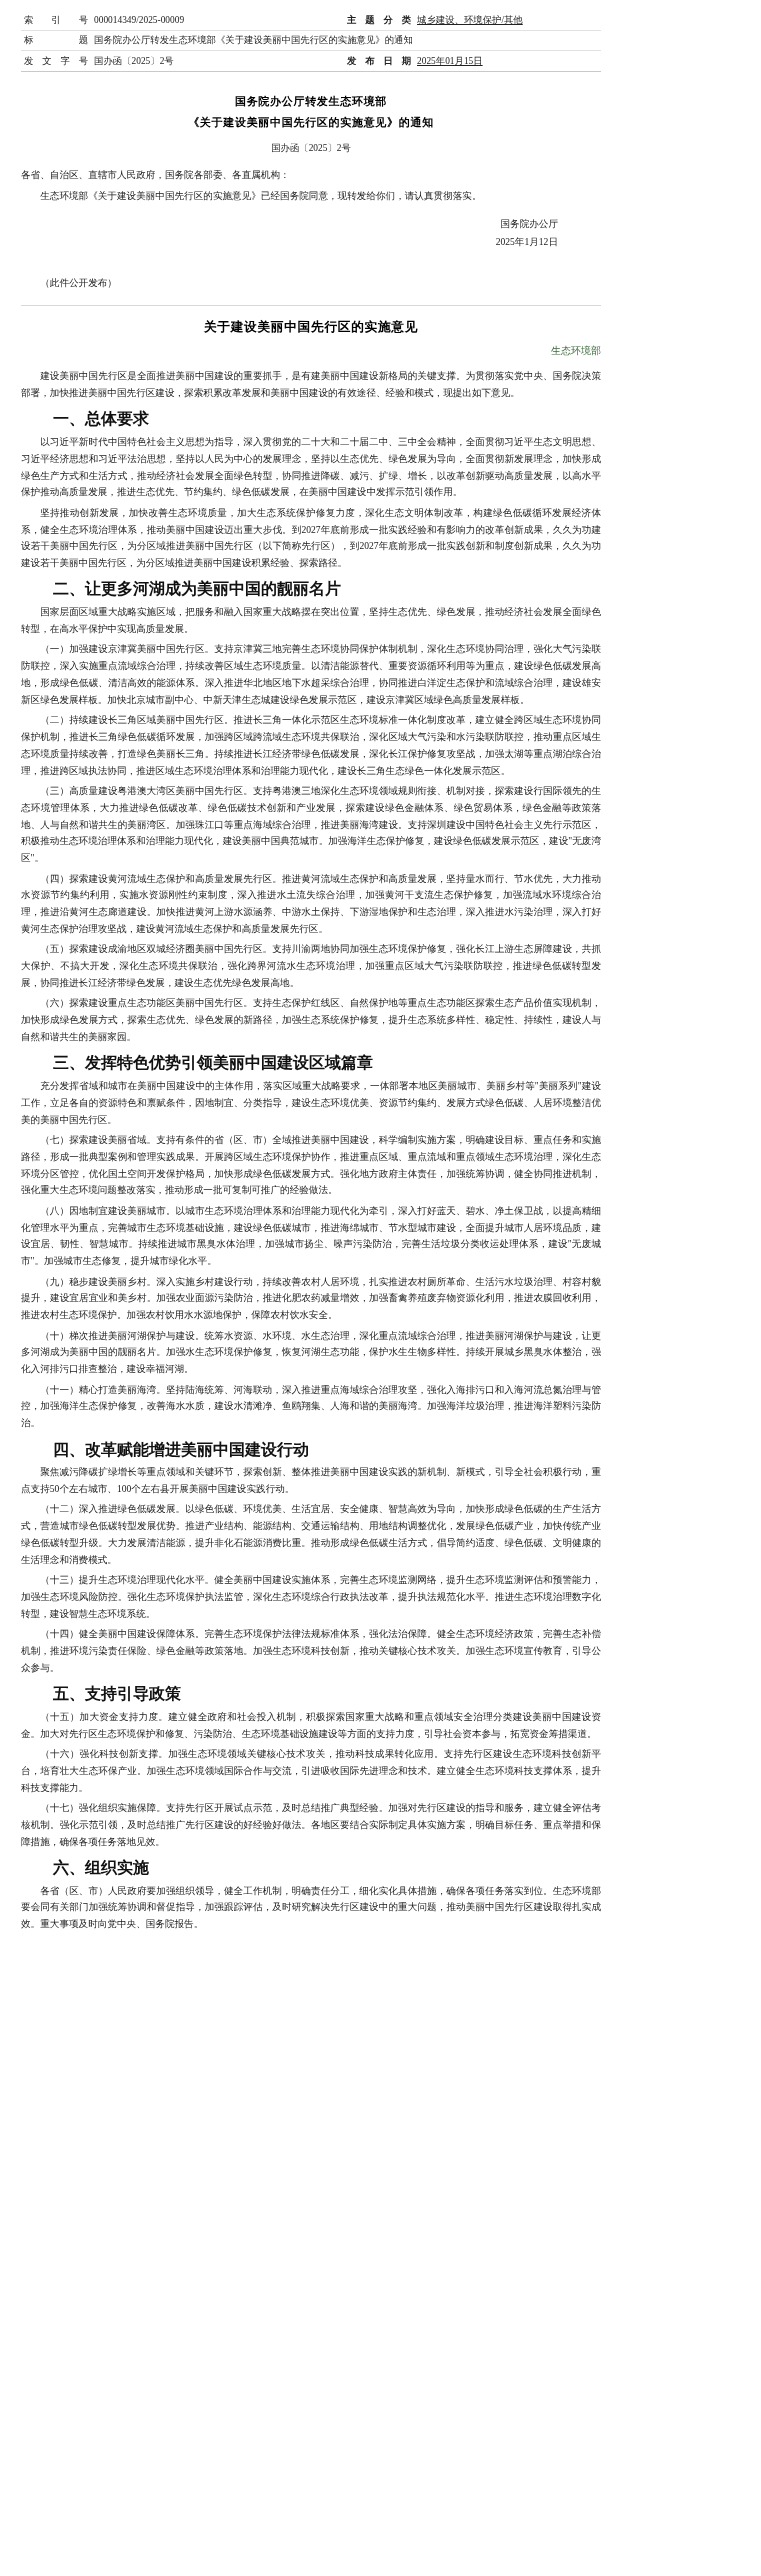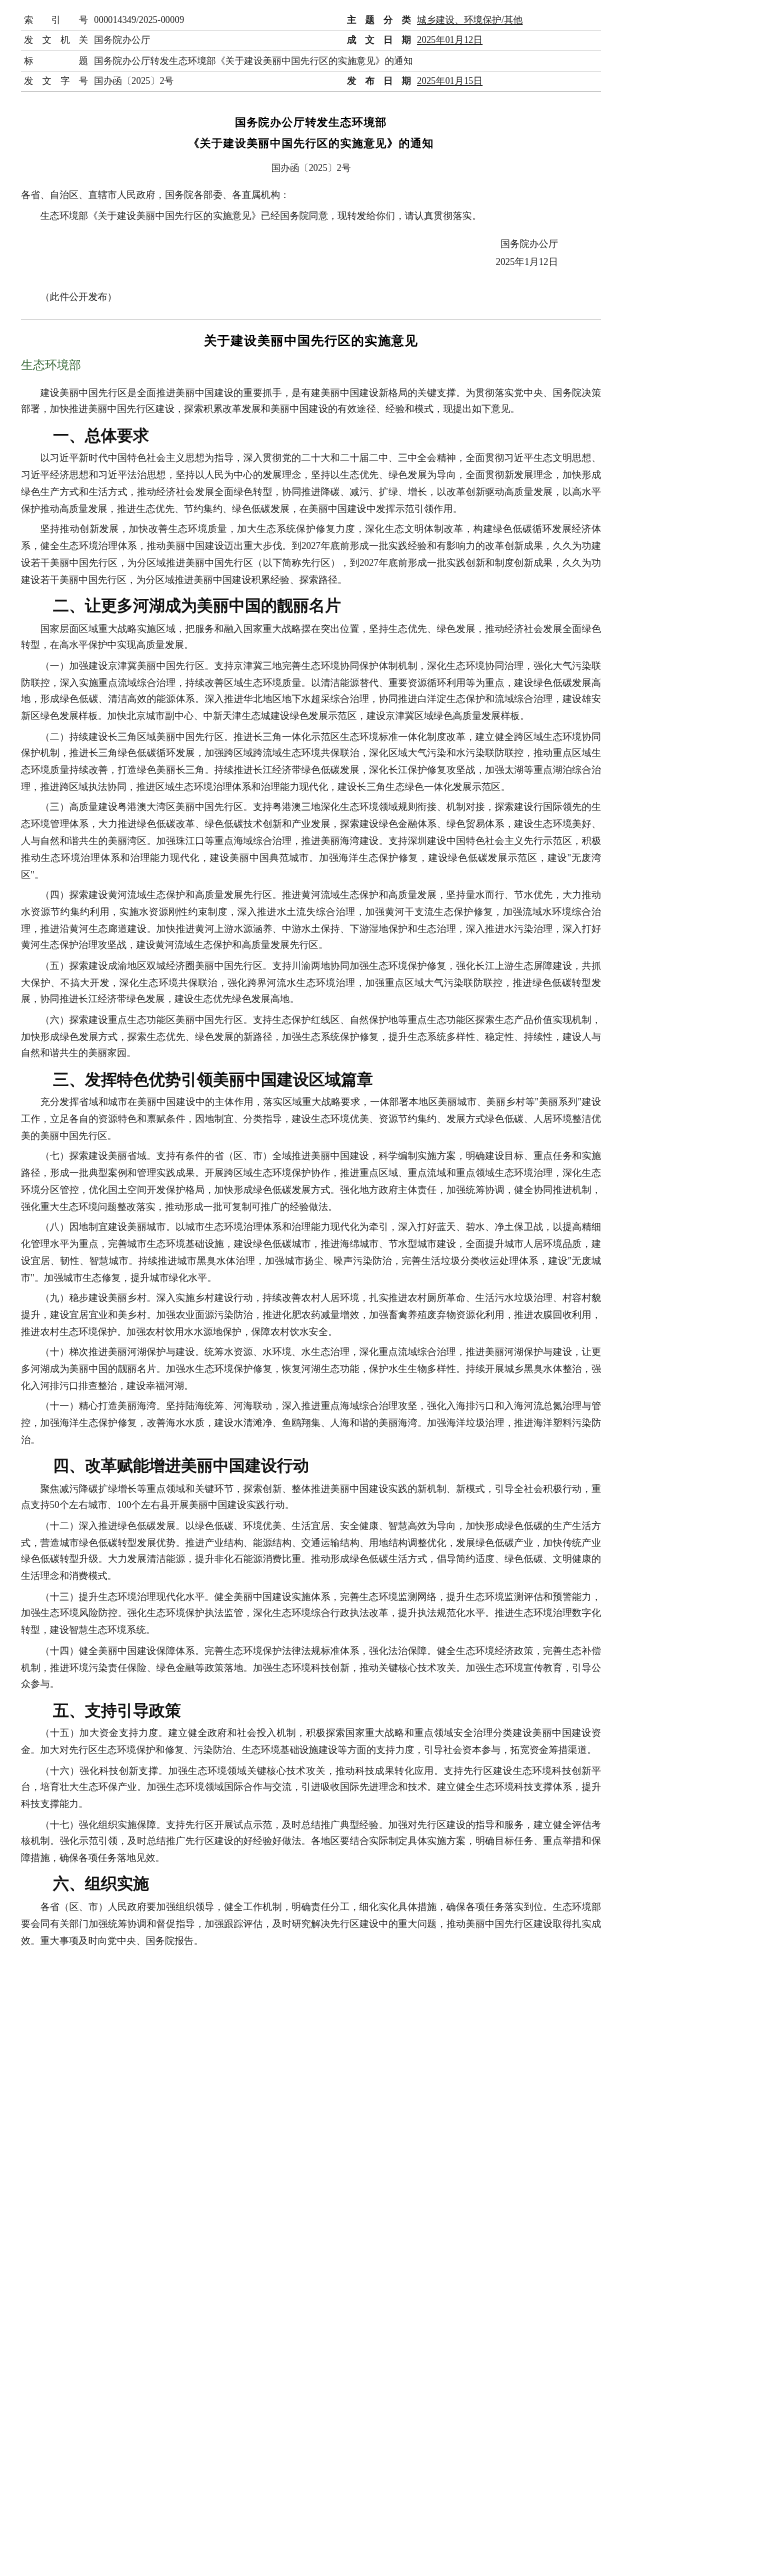--- a/index.html
+++ b/index.html
@@ -83,42 +83,42 @@
 
   .signature {
     text-align: right;
     font-size: 9.6px;
     line-height: 1.9;
     margin-top: 10.5px;
     padding-right: 43px;
   }
   .note {
     font-size: 9.6px;
-    margin-top: 19px;
+    margin-top: 26px;
     padding-left: 2em;
   }
 
   hr.sep {
     border: none;
     border-top: 0.7px solid #d8d8d8;
     margin: 15px 0 0 0;
   }
 
   
   .sub-title {
     text-align: center;
     font-weight: bold;
     font-size: 12.7px;
     letter-spacing: 0.7px;
     margin-top: 13px;
     color: #000;
   }
   .issuer {
-    text-align: left;
-    font-size: 12px;
+    text-align: right;
+    font-size: 10px;
     color: #3b6b3b;
     margin-top: 7.5px;
     margin-bottom: 10.5px;
   }
 
   .sec-title {
     font-size: 16px;
     font-weight: bold;
     text-indent: 2em;
     margin: 7.5px 0 2.2px 0;
@@ -130,26 +130,20 @@
 
 <div class="page">
 
   <table class="meta">
     <tbody>
       <tr>
         <td class="lbl">索 引 号</td>
         <td class="val">000014349/2025-00009</td>
         <td class="lbl2">主题分类</td>
         <td class="val2">城乡建设、环境保护/其他</td>
-      </tr>
-      <tr>
-        <td class="lbl">发文机关</td>
-        <td class="val">国务院办公厅</td>
-        <td class="lbl2">成文日期</td>
-        <td class="val2">2025年01月12日</td>
       </tr>
       <tr>
         <td class="lbl">标    题</td>
         <td class="val" colspan="3">国务院办公厅转发生态环境部《关于建设美丽中国先行区的实施意见》的通知</td>
       </tr>
       <tr>
         <td class="lbl">发文字号</td>
         <td class="val">国办函〔2025〕2号</td>
         <td class="lbl2">发布日期</td>
         <td class="val2">2025年01月15日</td>
@@ -180,21 +174,21 @@
 
   <div>
     <div class="para">建设美丽中国先行区是全面推进美丽中国建设的重要抓手，是有建美丽中国建设新格局的关键支撑。为贯彻落实党中央、国务院决策部署，加快推进美丽中国先行区建设，探索积累改革发展和美丽中国建设的有效途径、经验和模式，现提出如下意见。</div>
     <div class="sec-title">一、总体要求</div>
     <div class="para">以习近平新时代中国特色社会主义思想为指导，深入贯彻党的二十大和二十届二中、三中全会精神，全面贯彻习近平生态文明思想、习近平经济思想和习近平法治思想，坚持以人民为中心的发展理念，坚持以生态优先、绿色发展为导向，全面贯彻新发展理念，加快形成绿色生产方式和生活方式，推动经济社会发展全面绿色转型，协同推进降碳、减污、扩绿、增长，以改革创新驱动高质量发展，以高水平保护推动高质量发展，推进生态优先、节约集约、绿色低碳发展，在美丽中国建设中发挥示范引领作用。</div>
     <div class="para">坚持推动创新发展，加快改善生态环境质量，加大生态系统保护修复力度，深化生态文明体制改革，构建绿色低碳循环发展经济体系，健全生态环境治理体系，推动美丽中国建设迈出重大步伐。到2027年底前形成一批实践经验和有影响力的改革创新成果，久久为功建设若干美丽中国先行区，为分区域推进美丽中国先行区（以下简称先行区），到2027年底前形成一批实践创新和制度创新成果，久久为功建设若干美丽中国先行区，为分区域推进美丽中国建设积累经验、探索路径。</div>
     <div class="sec-title">二、让更多河湖成为美丽中国的靓丽名片</div>
     <div class="para">国家层面区域重大战略实施区域，把服务和融入国家重大战略摆在突出位置，坚持生态优先、绿色发展，推动经济社会发展全面绿色转型，在高水平保护中实现高质量发展。</div>
     <div class="para">（一）加强建设京津冀美丽中国先行区。支持京津冀三地完善生态环境协同保护体制机制，深化生态环境协同治理，强化大气污染联防联控，深入实施重点流域综合治理，持续改善区域生态环境质量。以清洁能源替代、重要资源循环利用等为重点，建设绿色低碳发展高地，形成绿色低碳、清洁高效的能源体系。深入推进华北地区地下水超采综合治理，协同推进白洋淀生态保护和流域综合治理，建设雄安新区绿色发展样板。加快北京城市副中心、中新天津生态城建设绿色发展示范区，建设京津冀区域绿色高质量发展样板。</div>
     <div class="para">（二）持续建设长三角区域美丽中国先行区。推进长三角一体化示范区生态环境标准一体化制度改革，建立健全跨区域生态环境协同保护机制，推进长三角绿色低碳循环发展，加强跨区域跨流域生态环境共保联治，深化区域大气污染和水污染联防联控，推动重点区域生态环境质量持续改善，打造绿色美丽长三角。持续推进长江经济带绿色低碳发展，深化长江保护修复攻坚战，加强太湖等重点湖泊综合治理，推进跨区域执法协同，推进区域生态环境治理体系和治理能力现代化，建设长三角生态绿色一体化发展示范区。</div>
-    <div class="para">（三）高质量建设粤港澳大湾区美丽中国先行区。支持粤港澳三地深化生态环境领域规则衔接、机制对接，探索建设行国际领先的生态环境管理体系，大力推进绿色低碳改革、绿色低碳技术创新和产业发展，探索建设绿色金融体系、绿色贸易体系，建设生态环境美好、人与自然和谐共生的美丽湾区。加强珠江口等重点海域综合治理，推进美丽海湾建设。支持深圳建设中国特色社会主义先行示范区，积极推动生态环境治理体系和治理能力现代化，建设美丽中国典范城市。加强海洋生态保护修复，建设绿色低碳发展示范区，建设"无废湾区"。</div>
+    <div class="para">（三）高质量建设粤港澳大湾区美丽中国先行区。支持粤港澳三地深化生态环境领域规则衔接、机制对接，探索建设行国际领先的生态环境管理体系，大力推进绿色低碳改革、绿色低碳技术创新和产业发展，探索建设绿色金融体系、绿色贸易体系，绿色金融等政策落地、人与自然和谐共生的美丽湾区。加强珠江口等重点海域综合治理，推进美丽海湾建设。支持深圳建设中国特色社会主义先行示范区，积极推动生态环境治理体系和治理能力现代化，建设美丽中国典范城市。加强海洋生态保护修复，建设绿色低碳发展示范区，建设"无废湾区"。</div>
     <div class="para">（四）探索建设黄河流域生态保护和高质量发展先行区。推进黄河流域生态保护和高质量发展，坚持量水而行、节水优先，大力推动水资源节约集约利用，实施水资源刚性约束制度，深入推进水土流失综合治理，加强黄河干支流生态保护修复，加强流域水环境综合治理，推进沿黄河生态廊道建设。加快推进黄河上游水源涵养、中游水土保持、下游湿地保护和生态治理，深入推进水污染治理，深入打好黄河生态保护治理攻坚战，建设黄河流域生态保护和高质量发展先行区。</div>
     <div class="para">（五）探索建设成渝地区双城经济圈美丽中国先行区。支持川渝两地协同加强生态环境保护修复，强化长江上游生态屏障建设，共抓大保护、不搞大开发，深化生态环境共保联治，强化跨界河流水生态环境治理，加强重点区域大气污染联防联控，推进绿色低碳转型发展，协同推进长江经济带绿色发展，建设生态优先绿色发展高地。</div>
     <div class="para">（六）探索建设重点生态功能区美丽中国先行区。支持生态保护红线区、自然保护地等重点生态功能区探索生态产品价值实现机制，加快形成绿色发展方式，探索生态优先、绿色发展的新路径，加强生态系统保护修复，提升生态系统多样性、稳定性、持续性，建设人与自然和谐共生的美丽家园。</div>
     <div class="sec-title">三、发挥特色优势引领美丽中国建设区域篇章</div>
     <div class="para">充分发挥省域和城市在美丽中国建设中的主体作用，落实区域重大战略要求，一体部署本地区美丽城市、美丽乡村等"美丽系列"建设工作，立足各自的资源特色和禀赋条件，因地制宜、分类指导，建设生态环境优美、资源节约集约、发展方式绿色低碳、人居环境整洁优美的美丽中国先行区。</div>
     <div class="para">（七）探索建设美丽省域。支持有条件的省（区、市）全域推进美丽中国建设，科学编制实施方案，明确建设目标、重点任务和实施路径，形成一批典型案例和管理实践成果。开展跨区域生态环境保护协作，推进重点区域、重点流域和重点领域生态环境治理，深化生态环境分区管控，优化国土空间开发保护格局，加快形成绿色低碳发展方式。强化地方政府主体责任，加强统筹协调，健全协同推进机制，强化重大生态环境问题整改落实，推动形成一批可复制可推广的经验做法。</div>
     <div class="para">（八）因地制宜建设美丽城市。以城市生态环境治理体系和治理能力现代化为牵引，深入打好蓝天、碧水、净土保卫战，以提高精细化管理水平为重点，完善城市生态环境基础设施，建设绿色低碳城市，推进海绵城市、节水型城市建设，全面提升城市人居环境品质，建设宜居、韧性、智慧城市。持续推进城市黑臭水体治理，加强城市扬尘、噪声污染防治，完善生活垃圾分类收运处理体系，建设"无废城市"。加强城市生态修复，提升城市绿化水平。</div>
     <div class="para">（九）稳步建设美丽乡村。深入实施乡村建设行动，持续改善农村人居环境，扎实推进农村厕所革命、生活污水垃圾治理、村容村貌提升，建设宜居宜业和美乡村。加强农业面源污染防治，推进化肥农药减量增效，加强畜禽养殖废弃物资源化利用，推进农膜回收利用，推进农村生态环境保护。加强农村饮用水水源地保护，保障农村饮水安全。</div>
     <div class="para">（十）梯次推进美丽河湖保护与建设。统筹水资源、水环境、水生态治理，深化重点流域综合治理，推进美丽河湖保护与建设，让更多河湖成为美丽中国的靓丽名片。加强水生态环境保护修复，恢复河湖生态功能，保护水生生物多样性。持续开展城乡黑臭水体整治，强化入河排污口排查整治，建设幸福河湖。</div>
     <div class="para">（十一）精心打造美丽海湾。坚持陆海统筹、河海联动，深入推进重点海域综合治理攻坚，强化入海排污口和入海河流总氮治理与管控，加强海洋生态保护修复，改善海水水质，建设水清滩净、鱼鸥翔集、人海和谐的美丽海湾。加强海洋垃圾治理，推进海洋塑料污染防治。</div>

